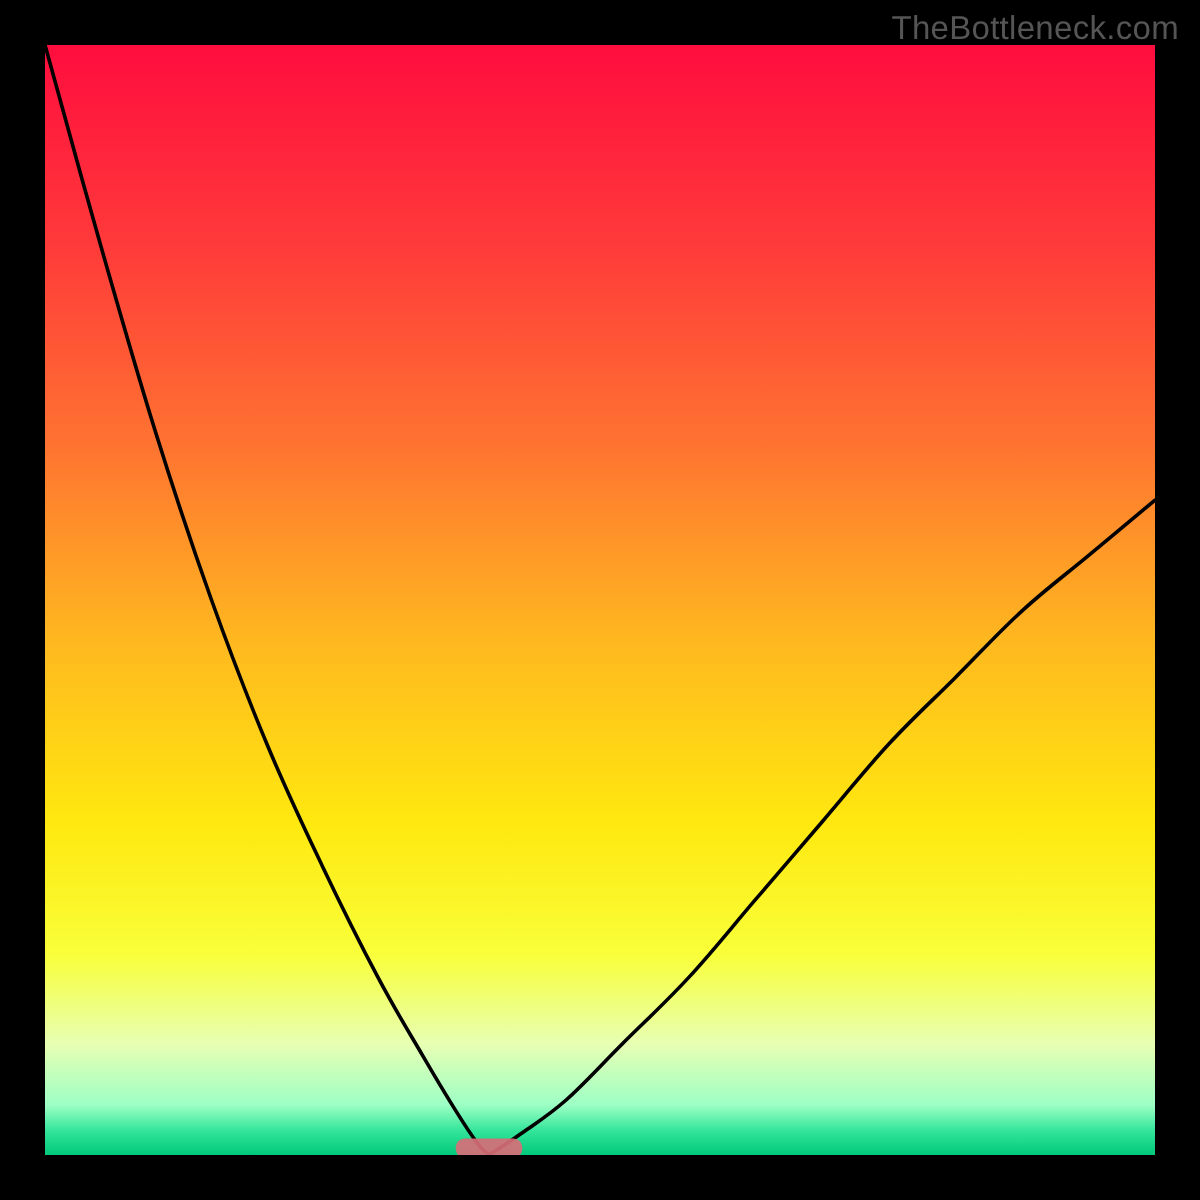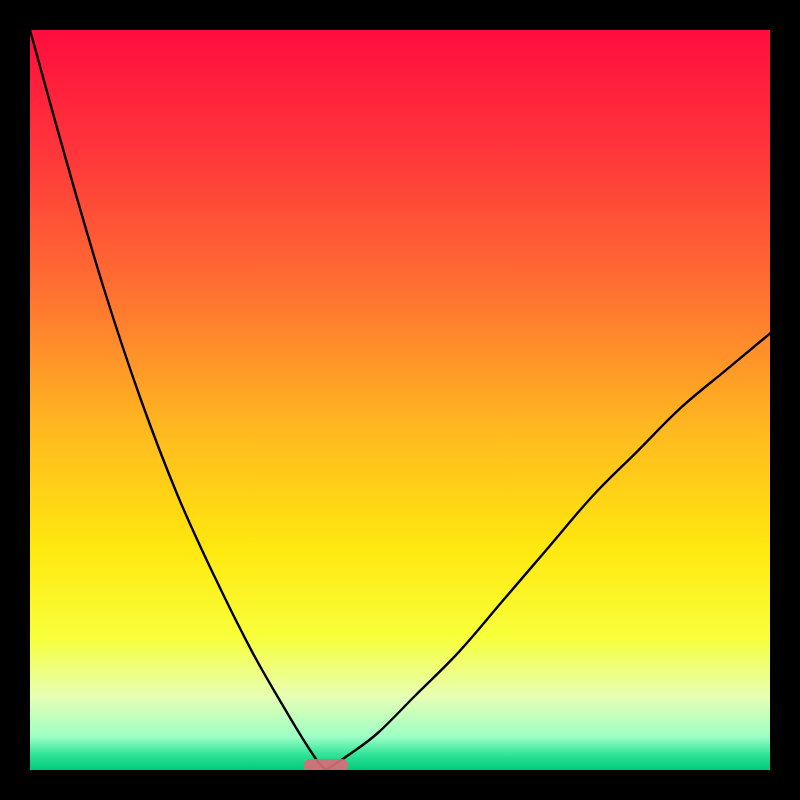--- a/index.html
+++ b/index.html
@@ -40,20 +40,21 @@
   .marker-pill {
     fill: #d86e78;
     opacity: 0.92;
   }
 </style>
 </head>
 <body>
 
 <div class="frame">
 
+  <div class="watermark">TheBottleneck.com</div>
 
   <svg class="plot" viewBox="0 0 740 740" preserveAspectRatio="none">
     <defs>
       <linearGradient id="bg-grad" x1="0" y1="0" x2="0" y2="1">
           <stop offset="0.00%" stop-color="#ff0d3e"></stop>
           <stop offset="18.00%" stop-color="#ff3a3a"></stop>
           <stop offset="36.00%" stop-color="#ff7331"></stop>
           <stop offset="54.00%" stop-color="#ffb91f"></stop>
           <stop offset="70.00%" stop-color="#ffe80f"></stop>
           <stop offset="82.00%" stop-color="#f8ff3a"></stop>

